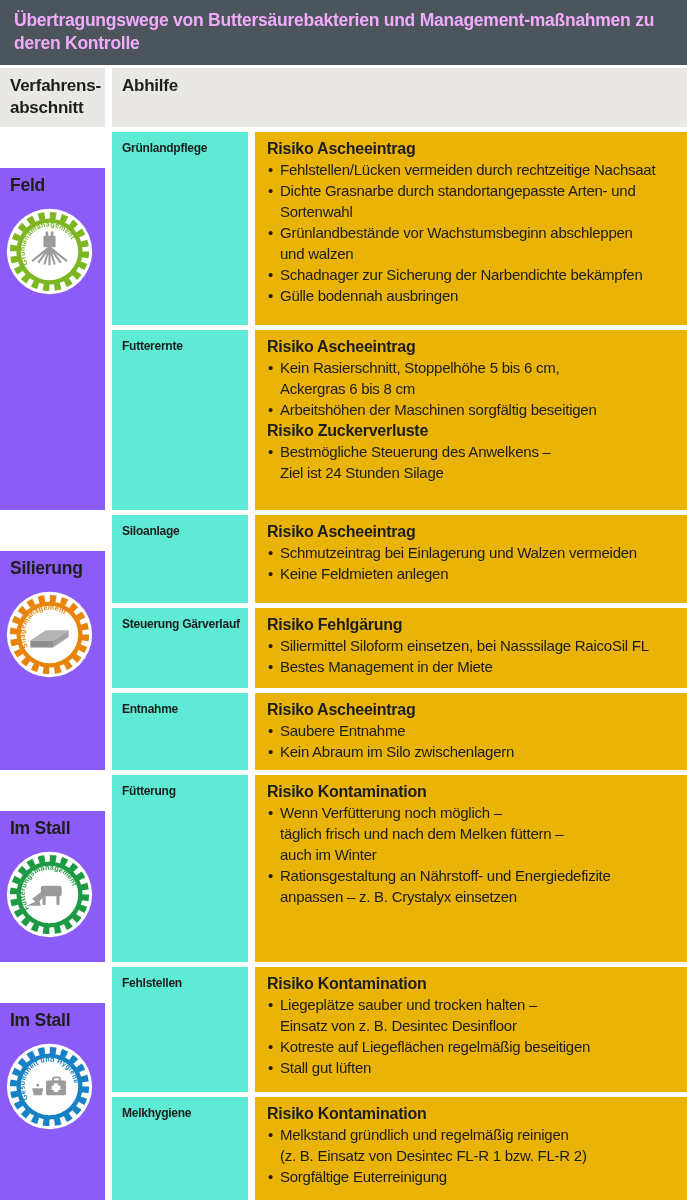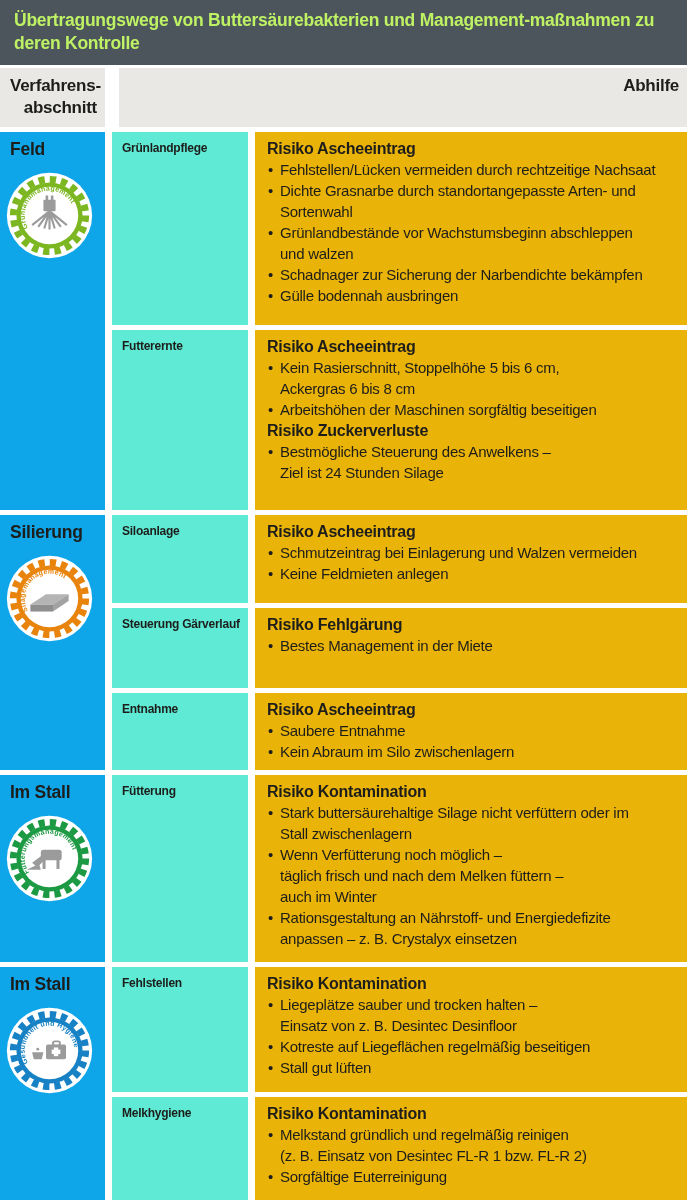--- a/index.html
+++ b/index.html
@@ -5,54 +5,54 @@
   html,body { margin:0; padding:0; background:#ffffff; }
   body {
     width:687px;
     font-family:"Liberation Sans","DejaVu Sans",sans-serif;
     color:#1d1d1b;
     letter-spacing:-0.25px;
     -webkit-font-smoothing:antialiased;
   }
   .titlebar {
     background:#4c555c;
-    color:#bef264;
+    color:#f0abfc;
     font-weight:bold;
     font-size:17.5px;
     line-height:23px;
     padding:9px 14px 10px 14px;
     min-height:65px;
     box-sizing:border-box;
   }
   .header-row {
     display:grid;
     grid-template-columns:105px 1fr;
-    column-gap:14px;
+    column-gap:7px;
     margin-top:3px;
-    text-align:right;
   }
   .header-cell {
     background:#e9e8e5;
     font-weight:bold;
     font-size:17px;
     line-height:22px;
     padding:7px 8px 8px 10px;
     min-height:54px;
     box-sizing:border-box;
   }
   .group {
     display:grid;
     grid-template-columns:105px 136px 1fr;
     gap:5px 7px;
     margin-top:5px;
   }
   .phase-cell {
-    background:#0ea5e9;
+    background:#8b5cf6;
     padding:6px 4px 10px 10px;
     box-sizing:border-box;
+    margin-top:36px;
   }
   .phase-label { font-size:17.5px; font-weight:bold; line-height:22px; }
   .gear {
     display:block;
     width:87px; height:87px;
     margin:12px 0 0 -4px;
   }
   .gear text {
     font-family:"Liberation Sans","DejaVu Sans",sans-serif;
     font-weight:bold;
@@ -177,20 +177,21 @@
         <li>Keine Feldmieten anlegen</li>
       </ul>
     </div>
   </div>
 
   <div class="remedy-cell">Steuerung Gärverlauf</div>
   <div class="content-cell" style="min-height:80px">
     <div class="risk-block">
       <div class="risk-title">Risiko Fehlgärung</div>
       <ul class="bullets">
+        <li>Siliermittel Siloform einsetzen, bei Nasssilage RaicoSil FL</li>
         <li>Bestes Management in der Miete</li>
       </ul>
     </div>
   </div>
 
   <div class="remedy-cell">Entnahme</div>
   <div class="content-cell" style="min-height:74px">
     <div class="risk-block">
       <div class="risk-title">Risiko Ascheeintrag</div>
       <ul class="bullets">
@@ -221,22 +222,20 @@
         <polygon points="24,63 38,56 40,63"></polygon>
       </g>
     </svg>
   </div>
 
   <div class="remedy-cell">Fütterung</div>
   <div class="content-cell" style="min-height:187px">
     <div class="risk-block">
       <div class="risk-title">Risiko Kontamination</div>
       <ul class="bullets">
-        <li>Stark buttersäurehaltige Silage nicht verfüttern oder im
-Stall zwischenlagern</li>
         <li>Wenn Verfütterung noch möglich –
 täglich frisch und nach dem Melken füttern –
 auch im Winter</li>
         <li>Rationsgestaltung an Nährstoff- und Energiedefizite
 anpassen – z. B. Crystalyx einsetzen</li>
       </ul>
     </div>
   </div>
 </section>
 

